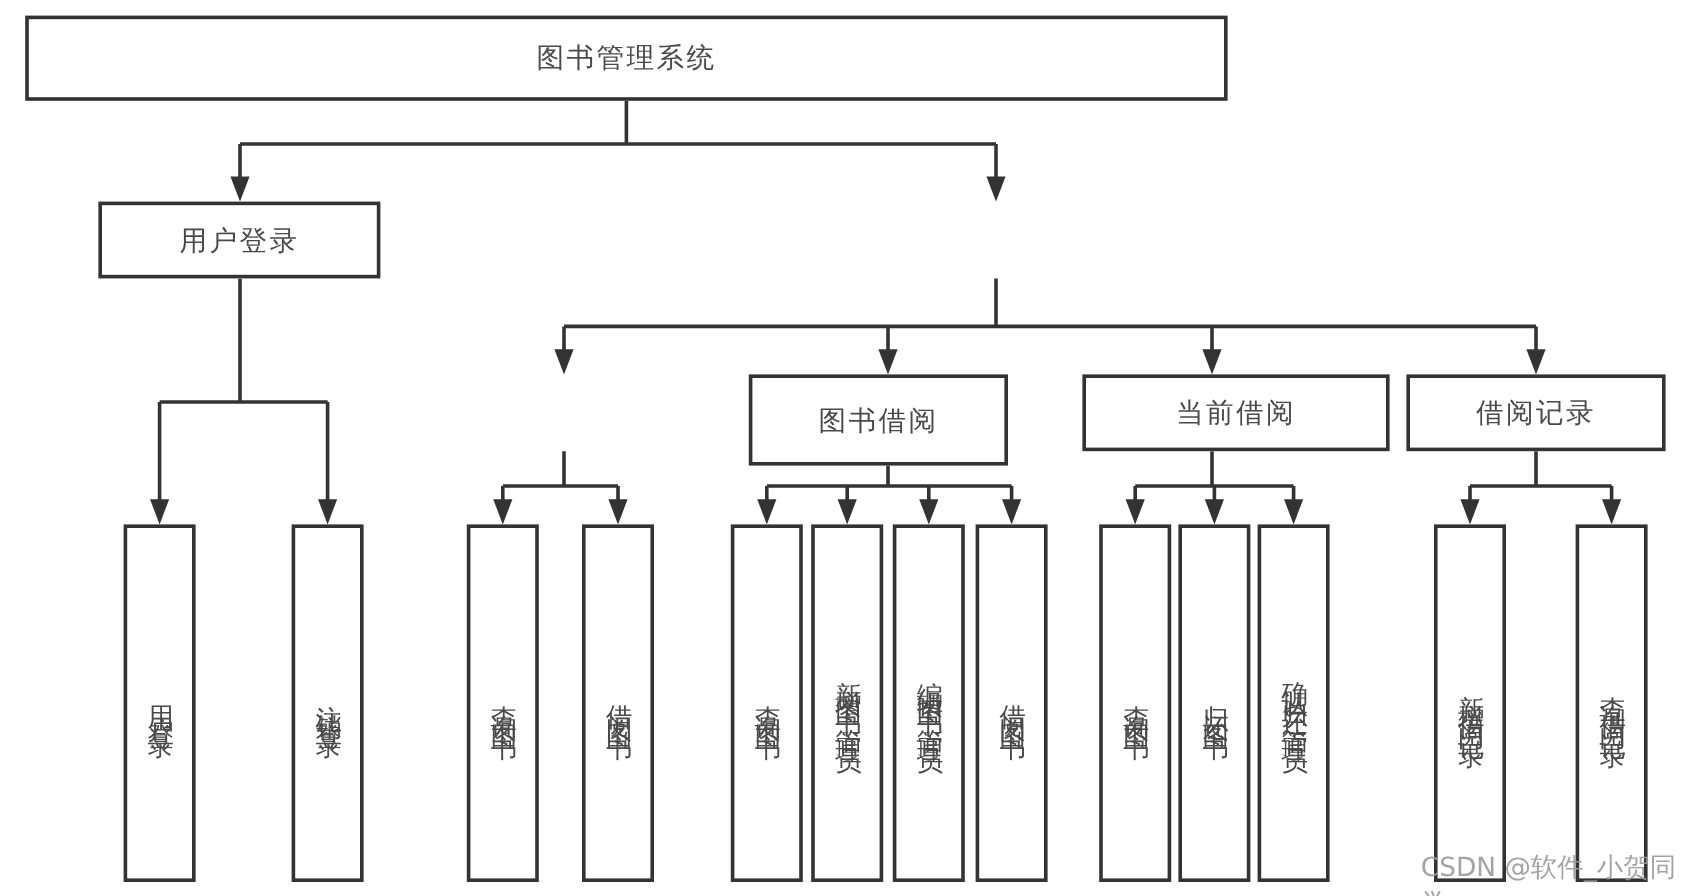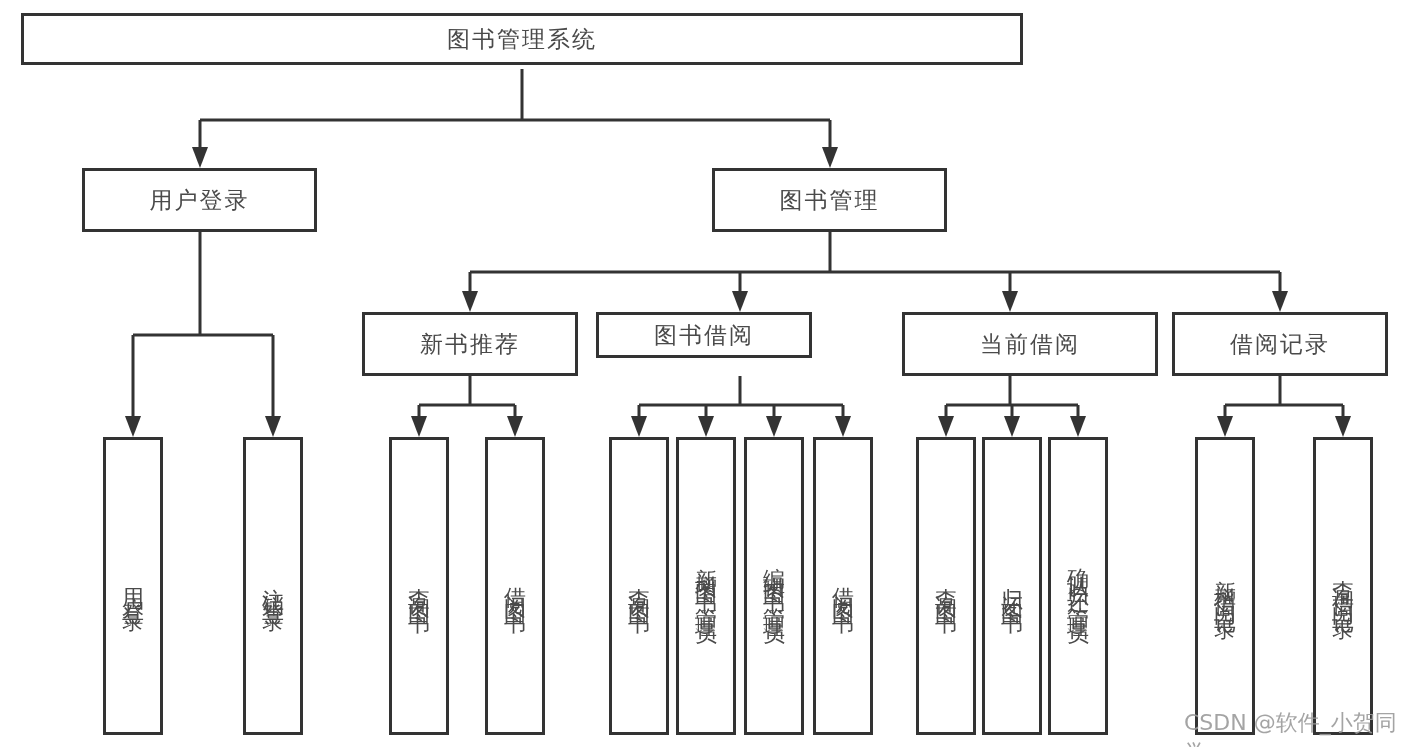--- a/index.html
+++ b/index.html
@@ -67,27 +67,25 @@
       <polygon points="698,416 714,416 706,437" fill="#333333"></polygon>
       <polygon points="766,416 782,416 774,437" fill="#333333"></polygon>
       <polygon points="835,416 851,416 843,437" fill="#333333"></polygon>
       <polygon points="938,416 954,416 946,437" fill="#333333"></polygon>
       <polygon points="1004,416 1020,416 1012,437" fill="#333333"></polygon>
       <polygon points="1070,416 1086,416 1078,437" fill="#333333"></polygon>
       <polygon points="1217,416 1233,416 1225,437" fill="#333333"></polygon>
       <polygon points="1335,416 1351,416 1343,437" fill="#333333"></polygon>
     </svg>
 
-  <div class="box h" style="left:21px;top:13px;width:1002px;height:52px">图书管理系统</div>
+  <div class="box h" style="left:21px;top:13px;width:1002px;height:71px">图书管理系统</div>
 
   <div class="box h" style="left:82px;top:168px;width:235px;height:64px">用户登录</div>
-  <div class="box h" style="left:712px;top:168px;width:235px;height:64px">图书管理</div>
 
-  <div class="box h" style="left:362px;top:312px;width:216px;height:64px">新书推荐</div>
-  <div class="box h" style="left:596px;top:312px;width:216px;height:46px">图书借阅</div>
+  <div class="box h" style="left:624px;top:312px;width:216px;height:76px">图书借阅</div>
   <div class="box h" style="left:902px;top:312px;width:256px;height:64px">当前借阅</div>
   <div class="box h" style="left:1172px;top:312px;width:216px;height:64px">借阅记录</div>
 
   <div class="box v" style="left:103px;top:437px;width:60px;height:298px">用户登录</div>
   <div class="box v" style="left:243px;top:437px;width:60px;height:298px">注销登录</div>
 
   <div class="box v" style="left:389px;top:437px;width:60px;height:298px">查询图书</div>
   <div class="box v" style="left:485px;top:437px;width:60px;height:298px">借阅图书</div>
 
   <div class="box v" style="left:609px;top:437px;width:60px;height:298px">查询图书</div>

